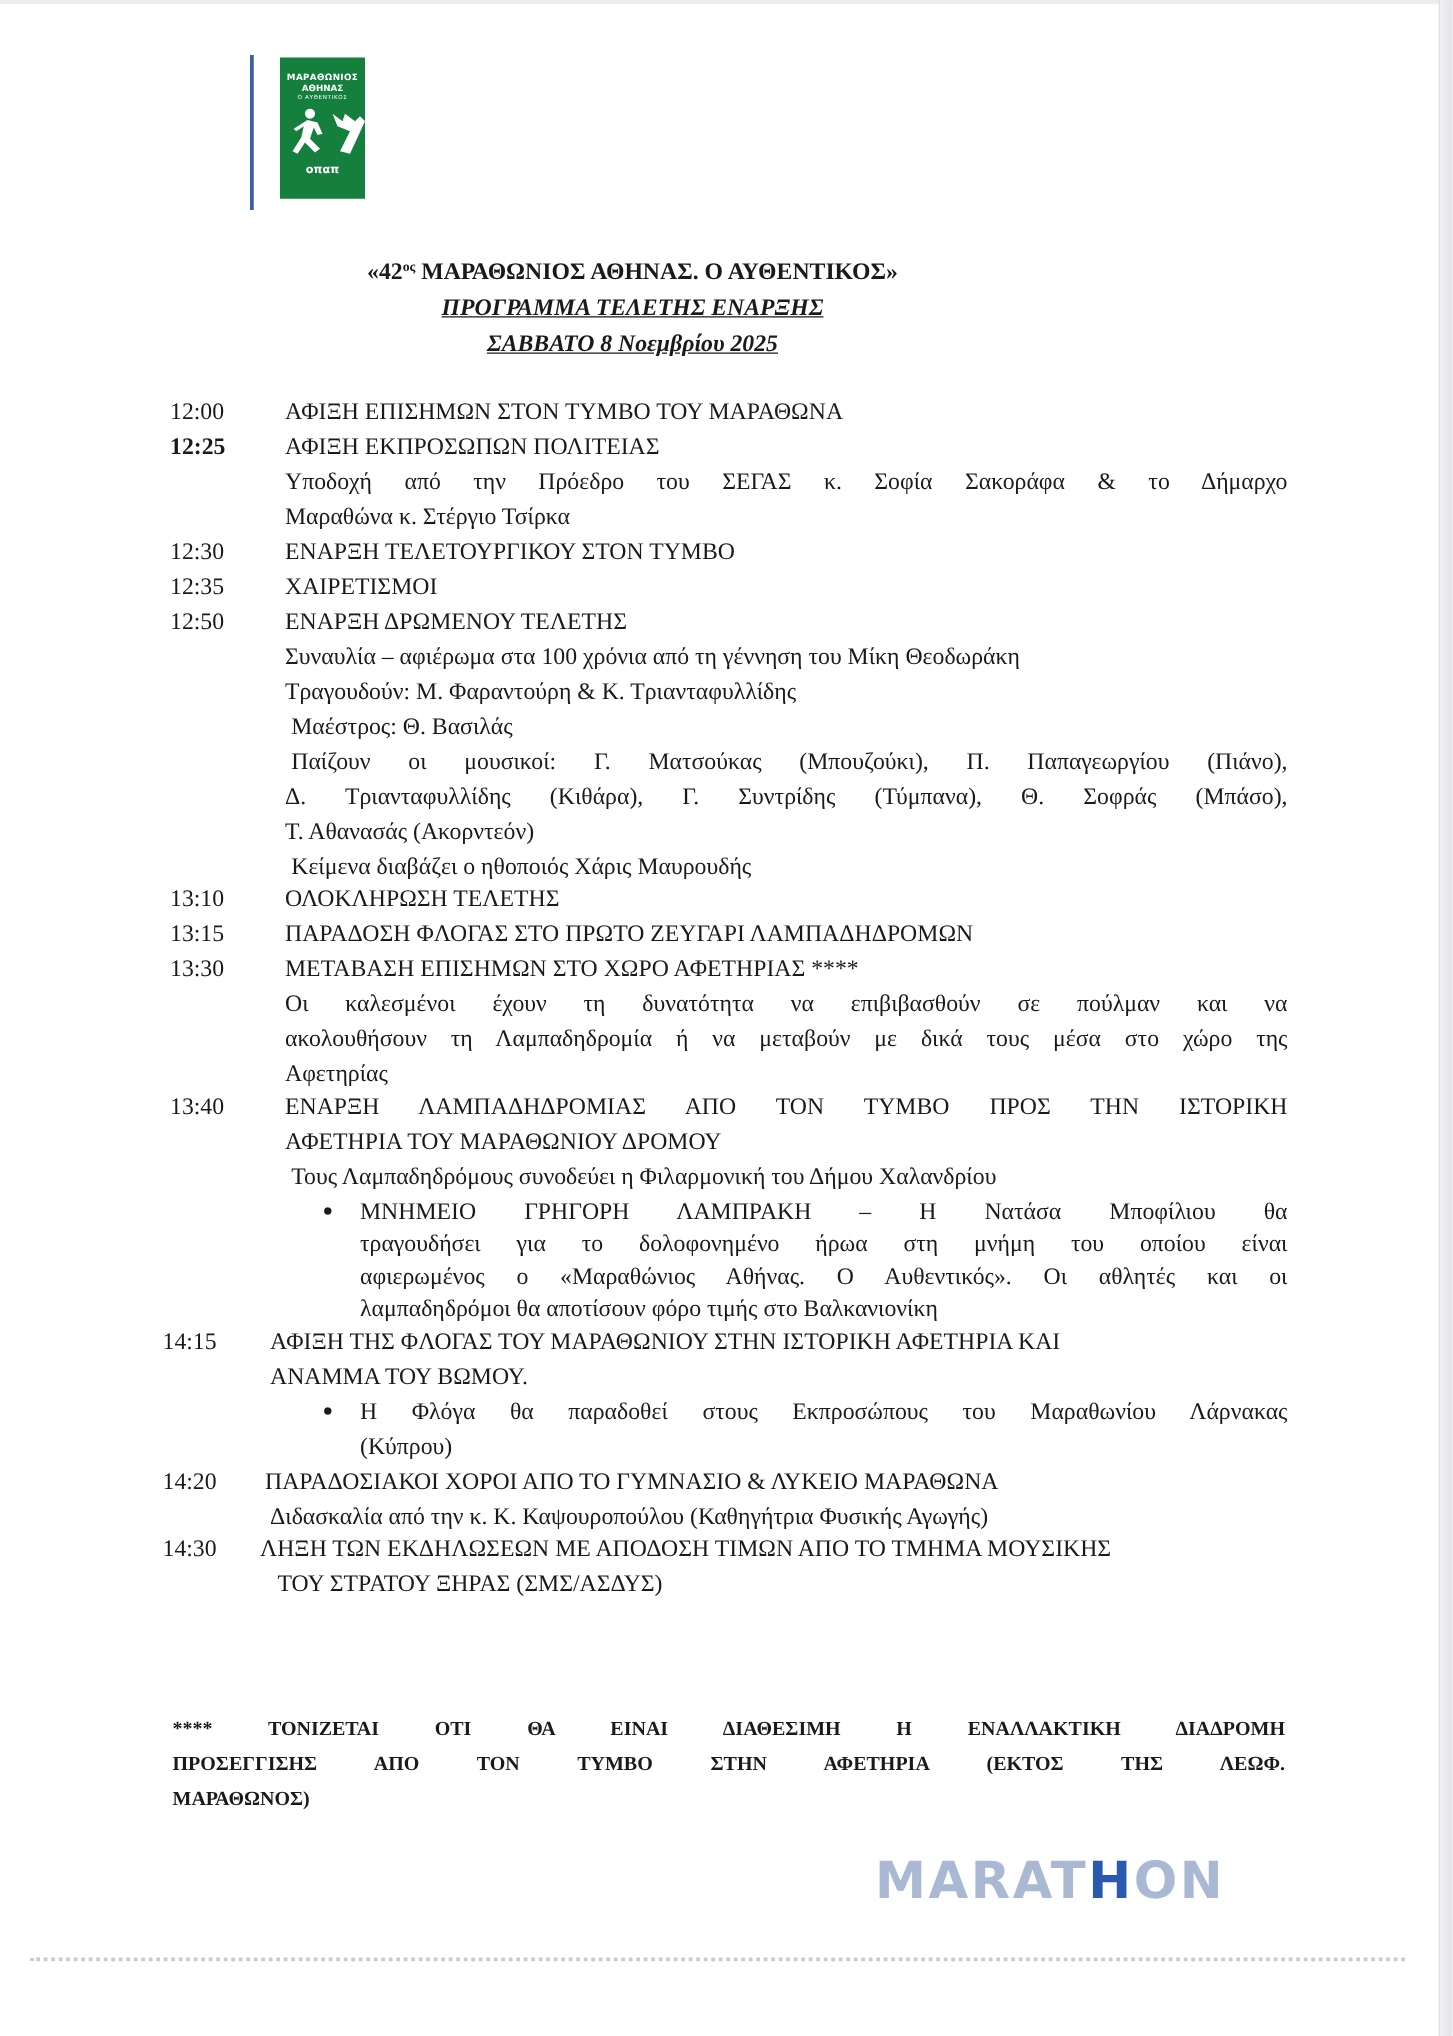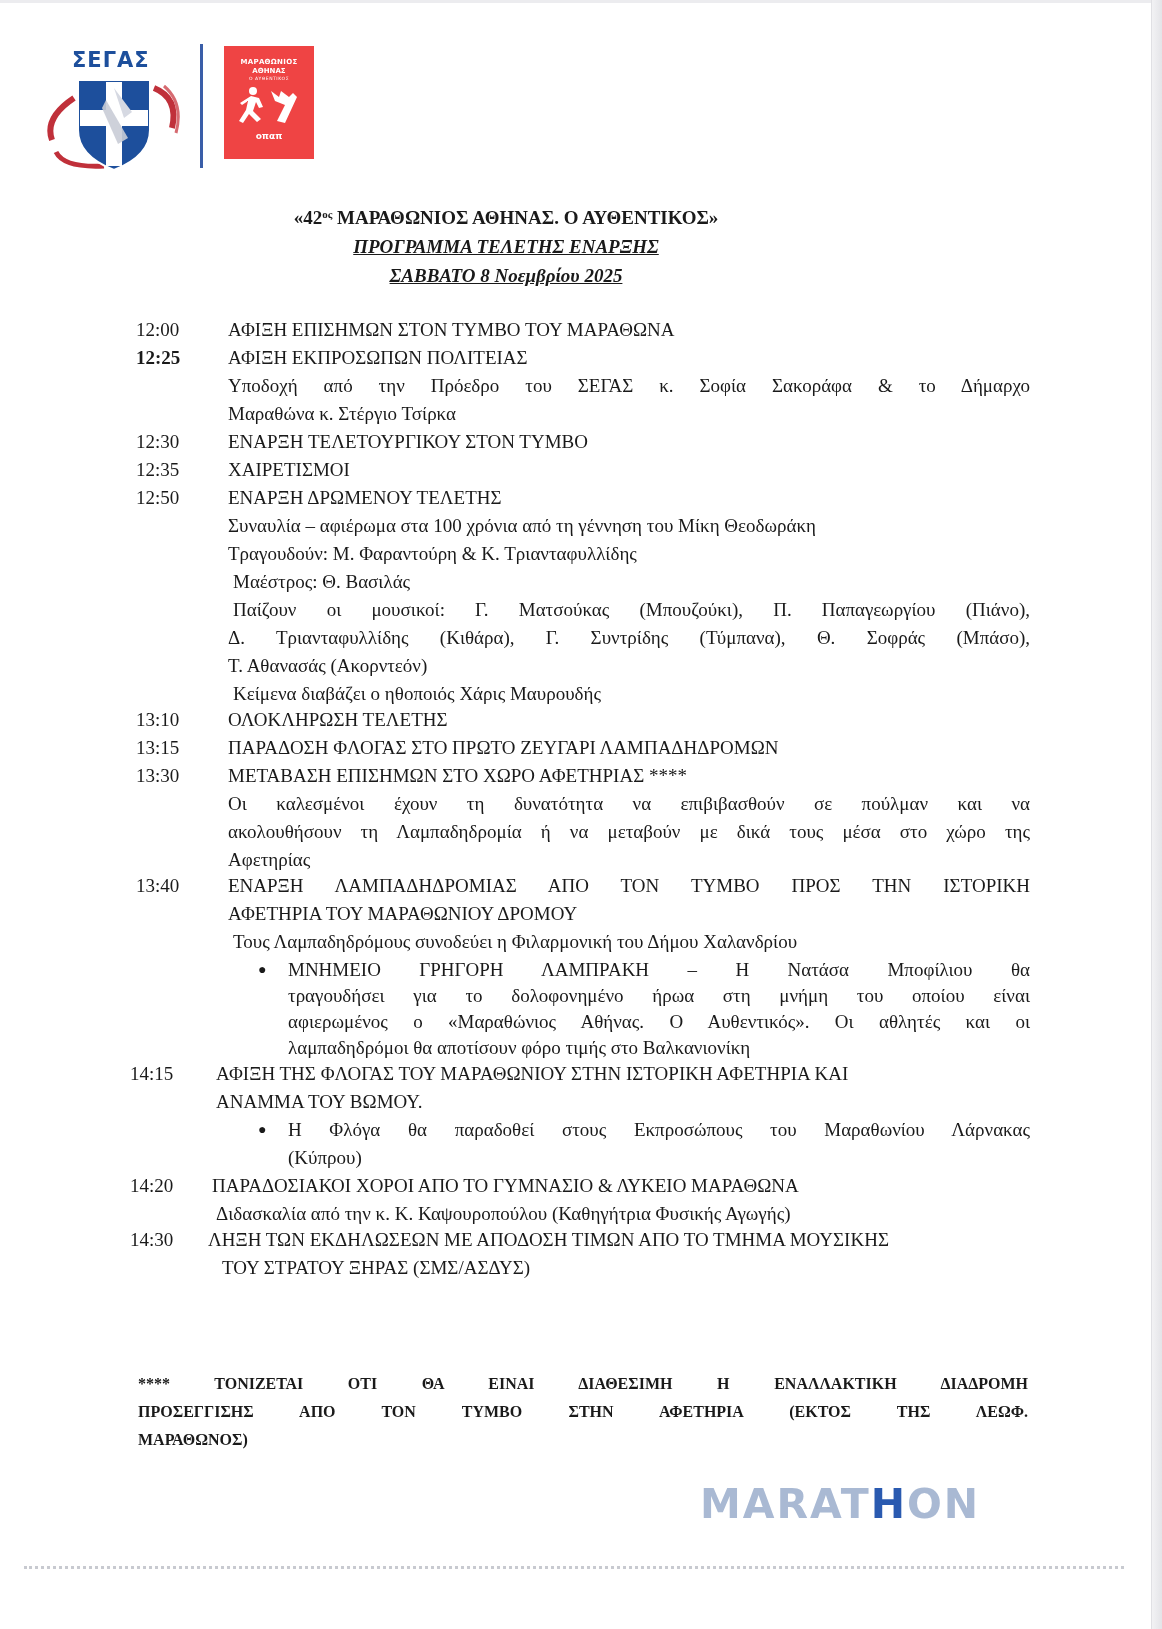--- a/index.html
+++ b/index.html
@@ -16,21 +16,21 @@
 
   
   .logos { position: absolute; left: 44px; top: 40px; width: 270px; height: 135px; }
   .segas { position: absolute; left: 0; top: 8px; width: 140px; height: 120px; }
   .segas-title {
     position: absolute; left: 28px; top: 0; font-family: "DejaVu Sans", "Liberation Sans", sans-serif;
     font-weight: bold; font-size: 21px; color: #1d4f9c; letter-spacing: 1px;
   }
   .divider { position: absolute; left: 156px; top: 4px; width: 3px; height: 124px; background: #3a5ea8; }
   .marathon-badge {
-    position: absolute; left: 180px; top: 6px; width: 90px; height: 113px; background: #ef4444;
+    position: absolute; left: 180px; top: 6px; width: 68px; height: 113px; background: #15803d;
     color: #fff; text-align: center; font-family: "DejaVu Sans", "Liberation Sans", sans-serif;
   }
   .badge-l1 { font-size: 7px; font-weight: bold; margin-top: 12px; letter-spacing: 0.3px; }
   .badge-l2 { font-size: 7px; font-weight: bold; margin-top: 1px; }
   .badge-l3 { font-size: 4.5px; margin-top: 1px; letter-spacing: 0.5px; }
   .badge-fig { height: 44px; position: relative; margin-top: 4px; }
   .badge-opap { font-size: 9px; font-weight: bold; margin-top: 2px; }
 
   
   .heading { position: absolute; left: 0; width: 1012px; text-align: center; top: 200px; }
@@ -59,34 +59,20 @@
     border-top: 3px dotted #c8cad0;
   }
 </style>
 </head>
 <body>
 
 <div class="page-top-edge"></div>
 <div class="page-edge"></div>
 
 <div class="logos">
-  <div class="segas">
-    <svg width="140" height="124" viewBox="0 0 140 124">
-      <path d="M8 92 Q 0 70 30 50" stroke="#c0303a" stroke-width="6" fill="none"></path>
-      <path d="M12 104 Q 20 120 60 118" stroke="#c0303a" stroke-width="5" fill="none"></path>
-      <path d="M110 40 Q 135 50 128 80" stroke="#c0303a" stroke-width="6" fill="none"></path>
-      <path d="M120 38 Q 140 55 132 85" stroke="#d66a70" stroke-width="3" fill="none"></path>
-      <path d="M34 32 L 106 32 L 106 82 Q 106 108 70 122 Q 34 108 34 82 Z" fill="#1d4f9c" stroke="#ffffff" stroke-width="2"></path>
-      <rect x="62" y="34" width="16" height="84" fill="#ffffff"></rect>
-      <rect x="36" y="62" width="68" height="16" fill="#ffffff"></rect>
-      <path d="M62 52 L 84 90 L 74 96 L 58 60 Z" fill="#c9ccd6" opacity="0.9"></path>
-      <path d="M70 40 L 88 64 L 80 70 Z" fill="#d6d9e2"></path>
-    </svg>
-    <div class="segas-title">ΣΕΓΑΣ</div>
-  </div>
   <div class="divider"></div>
   <div class="marathon-badge">
     <div class="badge-l1">ΜΑΡΑΘΩΝΙΟΣ</div>
     <div class="badge-l2">ΑΘΗΝΑΣ</div>
     <div class="badge-l3">Ο ΑΥΘΕΝΤΙΚΟΣ</div>
     <div class="badge-fig">
       <svg width="80" height="44" viewBox="0 0 80 44">
         <circle cx="24" cy="6" r="4" fill="#ffffff"></circle>
         <path d="M22 11 L 30 13 L 34 22 L 30 23 L 27 17 L 24 26 L 32 34 L 28 37 L 20 29 L 14 38 L 10 36 L 17 25 L 19 16 L 13 20 L 11 18 Z" fill="#ffffff"></path>
         <path d="M42 6 L 50 12 L 52 6 L 60 12 L 64 8 L 68 12 L 56 38 L 48 36 L 56 20 L 46 16 Z" fill="#ffffff"></path>

